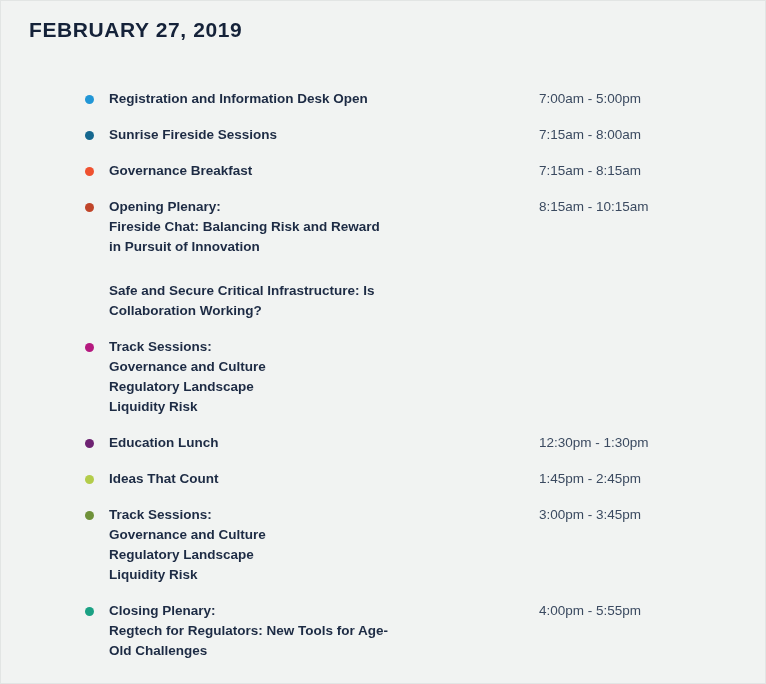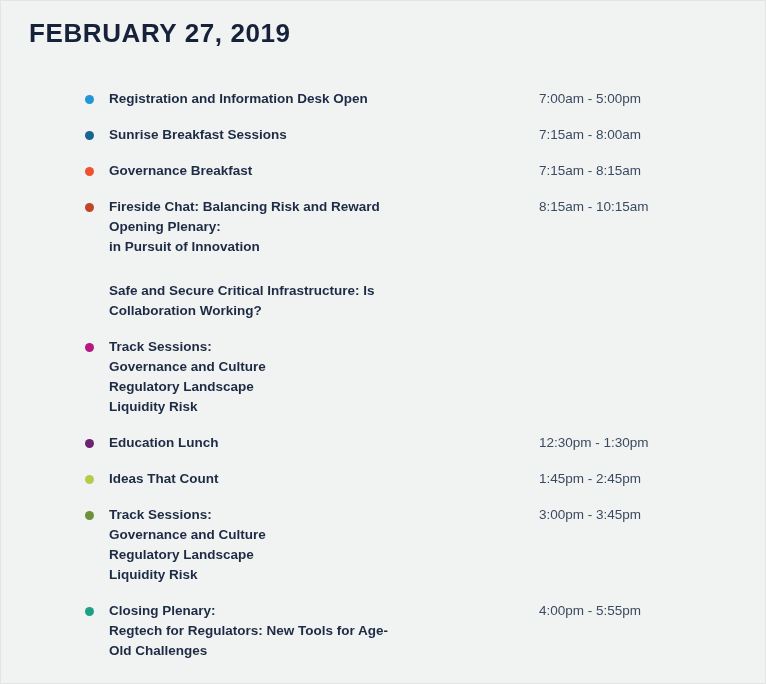--- a/index.html
+++ b/index.html
@@ -19,21 +19,21 @@
     width: 766px;
     height: 684px;
     background: #f1f3f2;
     border: 1px solid #e2e5e4;
     overflow: hidden;
   }
   .page-title {
     position: absolute;
     left: 28px;
     top: 17px;
-    font-size: 26px;
+    font-size: 21px;
     font-weight: bold;
     letter-spacing: 0.6px;
     color: #152239;
     white-space: nowrap;
   }
   .agenda {
     position: absolute;
     left: 0;
     top: 86px;
     width: 628px;
@@ -110,21 +110,21 @@
         <div class="time-cell">
           <div class="time-text">7:00am - 5:00pm</div>
         </div>
       </div>
       <div class="row-gap"></div>
       <div class="agenda-row">
         <div class="bullet-cell">
           <span class="bullet" style="background: rgb(21, 103, 143);"></span>
         </div>
         <div class="title-cell">
-          <div class="session-line">Sunrise Breakfast Sessions</div>
+          <div class="session-line">Sunrise Fireside Sessions</div>
         </div>
         <div class="time-cell">
           <div class="time-text">7:15am - 8:00am</div>
         </div>
       </div>
       <div class="row-gap"></div>
       <div class="agenda-row">
         <div class="bullet-cell">
           <span class="bullet" style="background: rgb(239, 81, 48);"></span>
         </div>
@@ -134,22 +134,22 @@
         <div class="time-cell">
           <div class="time-text">7:15am - 8:15am</div>
         </div>
       </div>
       <div class="row-gap"></div>
       <div class="agenda-row">
         <div class="bullet-cell">
           <span class="bullet" style="background: rgb(192, 69, 42);"></span>
         </div>
         <div class="title-cell">
+          <div class="session-line">Opening Plenary:</div>
           <div class="session-line">Fireside Chat: Balancing Risk and Reward</div>
-          <div class="session-line">Opening Plenary:</div>
           <div class="session-line">in Pursuit of Innovation</div>
         </div>
         <div class="time-cell">
           <div class="time-text">8:15am - 10:15am</div>
         </div>
       </div>
       <div class="row-gap large"></div>
       <div class="agenda-row">
         <div class="bullet-cell">
           <span class="bullet hidden" style="background: transparent;"></span>

